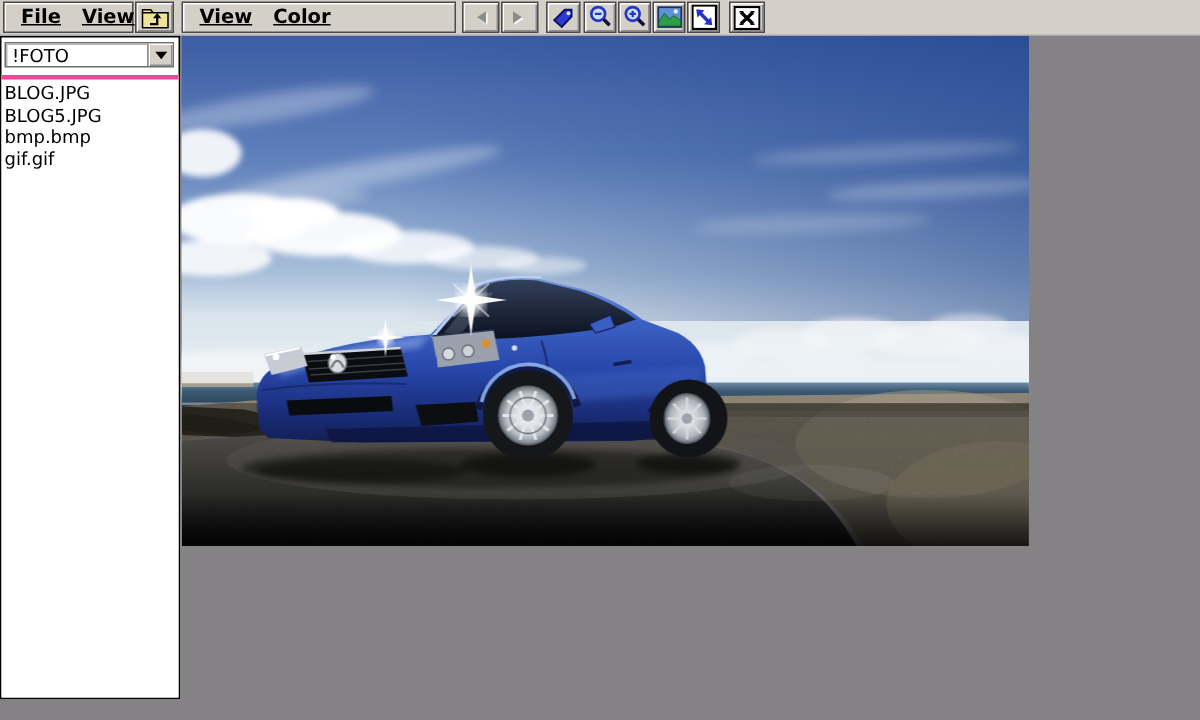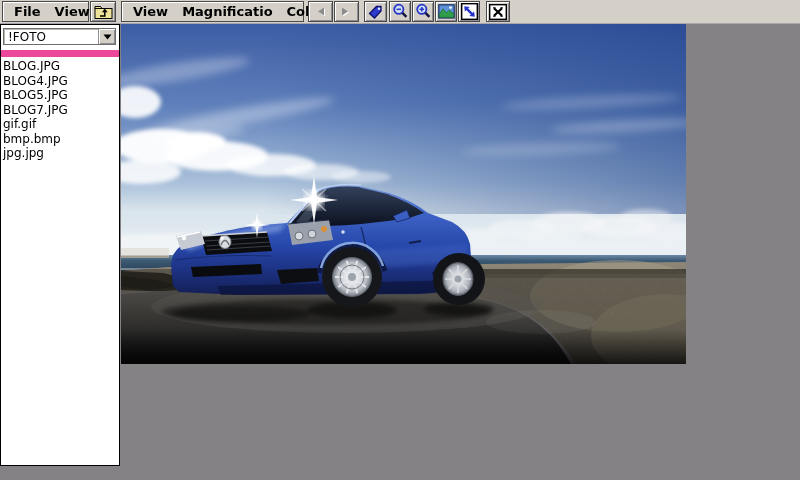--- a/index.html
+++ b/index.html
@@ -7,40 +7,40 @@
   body { background:#858286; font-family:"DejaVu Sans",sans-serif; }
   .screen { position:absolute; left:0; top:0; width:800px; height:480px; }
 
   
   .toolbar { position:absolute; left:0; top:0; width:800px; height:24px;
     background:#d4d0c8; border-bottom:1px solid #a8a5ad; }
   .menubox { position:absolute; top:1px; height:21px; background:#d4d0c8;
     border:1px solid #4a4a4a; box-shadow:inset 1px 1px 0 #ffffff;
     display:flex; align-items:center; padding:0 4px; }
   .menu-item { font:bold 13px/19px "DejaVu Sans",sans-serif; color:#000;
-    padding:0 7px; white-space:nowrap; cursor:default; }
+    padding:0 7px; white-space:nowrap; cursor:default;text-decoration:underline; }
   .tbtn { position:absolute; top:1px; height:21px; background:#d4d0c8;
     border:1px solid #4a4a4a;
     box-shadow:inset 1px 1px 0 #ffffff, inset -1px -1px 0 #8f8c94;
     display:flex; align-items:center; justify-content:center; padding:0; }
   .tbtn svg { display:block; }
 
   
   .sidebar { position:absolute; left:0; top:24px; width:120px; height:442px;
     background:#fff; border:1px solid #000; }
   .combo { position:absolute; left:2px; top:3px; right:3px; height:17px;
     background:#fff; border:1px solid #6e6e6e;
     box-shadow:inset 1px 1px 0 #b9b6ae; display:flex; cursor:default; }
   .combo-value { flex:1; font:12px/17px "DejaVu Sans",sans-serif; padding-left:4px;
     overflow:hidden; white-space:nowrap; }
   .combo-btn { width:17px; background:#d4d0c8; border-left:1px solid #8f8c94;
     box-shadow:inset 1px 1px 0 #fff, inset -1px -1px 0 #8f8c94;
     display:flex; align-items:center; justify-content:center; }
   .filelist { position:absolute; left:0; top:25px; right:0; bottom:0;
-    border-top:7px solid #ec4899; background:#fff; overflow:hidden; padding-top:2px; }
+    border-top:3px solid #ec4899; background:#fff; overflow:hidden; padding-top:2px; }
   .file-item { font:12px "DejaVu Sans",sans-serif; color:#000; height:14.5px;
     line-height:14.5px; padding-left:2px; white-space:nowrap; cursor:default; }
 
   
   .viewer { position:absolute; left:121px; top:24px; width:565px; height:340px; }
   .viewer svg { width:565px; height:340px; display:block; }
 </style>
 </head>
 <body>
 
@@ -57,21 +57,20 @@
       <svg width="19" height="16" viewBox="0 0 19 16">
         <path d="M1,4.5 V2.5 H6.5 L8,4.5" fill="#efe39a" stroke="#000" stroke-width="1"></path>
         <rect x="1" y="4.5" width="17" height="10" fill="#efe39a" stroke="#000" stroke-width="1"></rect>
         <path d="M6,12 H10.8 V8" fill="none" stroke="#000" stroke-width="1.5"></path>
         <polygon points="8,8.2 13.6,8.2 10.8,4.6" fill="#000"></polygon>
       </svg>
     </button>
 
     <div class="menubox" style="left:121px; width:183px;">
       <span class="menu-item">View</span>
-      <span class="menu-item">Magnificatio</span>
       <span class="menu-item">Color</span>
     </div>
 
     <button class="tbtn" style="left:308px; width:25px;">
       <svg width="13" height="12" viewBox="0 0 13 12">
         <polygon points="11,2.5 5,6.5 11,10.5" fill="#ffffff"></polygon>
         <polygon points="10,1.5 4,5.5 10,9.5" fill="#8c8c8c"></polygon>
       </svg>
     </button>
     <button class="tbtn" style="left:334px; width:25px;">
@@ -134,26 +133,23 @@
     <div class="combo">
       <span class="combo-value">!FOTO</span>
       <span class="combo-btn">
         <svg width="9" height="6" viewBox="0 0 9 6">
           <polygon points="0.5,0.5 8.5,0.5 4.5,5.5" fill="#000"></polygon>
         </svg>
       </span>
     </div>
     <div class="filelist">
         <div class="file-item">BLOG.JPG</div>
-        <div class="file-item">BLOG4.JPG</div>
         <div class="file-item">BLOG5.JPG</div>
-        <div class="file-item">BLOG7.JPG</div>
+        <div class="file-item">bmp.bmp</div>
         <div class="file-item">gif.gif</div>
-        <div class="file-item">bmp.bmp</div>
-        <div class="file-item">jpg.jpg</div>
       </div>
   </div>
 
   <div class="viewer">
     <svg viewBox="0 0 565 340" preserveAspectRatio="none">
       <defs>
         <linearGradient id="sky" x1="0" y1="0" x2="0" y2="1">
           <stop offset="0" stop-color="#3d5da4"></stop>
             <stop offset="0.35" stop-color="#5f80bb"></stop>
           <stop offset="0.68" stop-color="#a9c0da"></stop>

